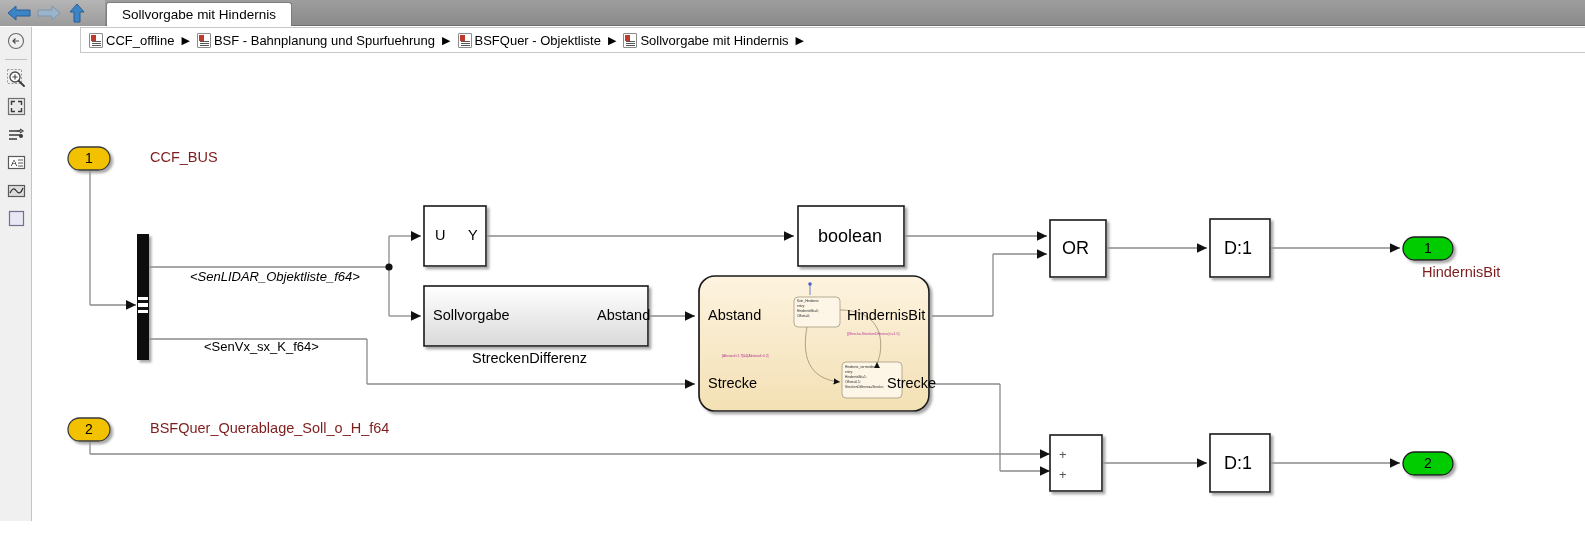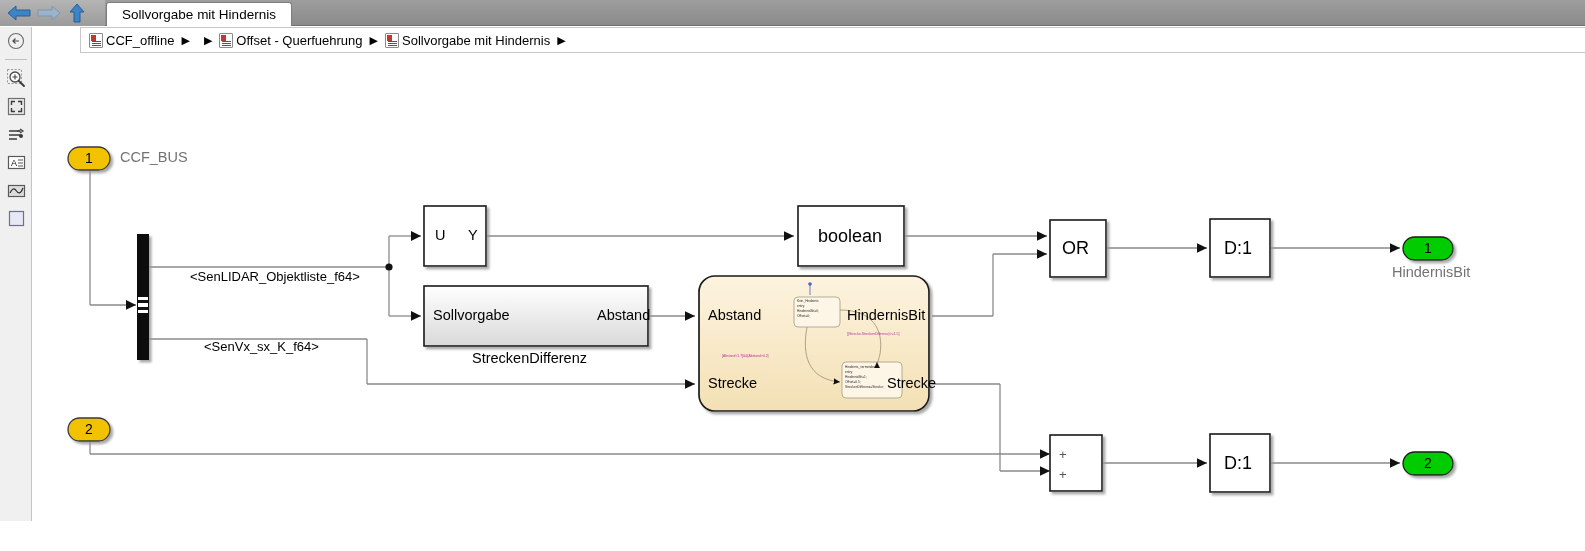--- a/index.html
+++ b/index.html
@@ -109,22 +109,23 @@
     font-size: 14.5px; color: #000;
     white-space: nowrap;
   }
   .sig-label {
     position: absolute;
     font-size: 13px; color: #000;
     white-space: nowrap;
   }
   .port-name {
     position: absolute;
-    font-size: 14.5px; color: #737373;
+    font-size: 14.5px; color: #7f1d1d;
     white-space: nowrap;
+    margin-left: 30px;
   }
   .big-label {
     position: absolute;
     font-size: 18px; color: #000;
     white-space: nowrap;
   }
   .port-num {
     position: absolute;
     font-size: 14px; color: #000; font-weight: 400;
     white-space: nowrap;
@@ -169,25 +170,29 @@
     </div>
   </div>
 
   <div class="crumbbar">
     <div class="crumb">
       <span class="cicon"></span>
       <span>CCF_offline</span>
     </div>
     <span class="crumb-sep">▶</span>
 
-    <span class="crumb-sep">▶</span>
-
     <div class="crumb">
       <span class="cicon"></span>
-      <span>Offset - Querfuehrung</span>
+      <span>BSF - Bahnplanung und Spurfuehrung</span>
+    </div>
+    <span class="crumb-sep">▶</span>
+
+    <div class="crumb">
+      <span class="cicon"></span>
+      <span>BSFQuer - Objektliste</span>
     </div>
     <span class="crumb-sep">▶</span>
 
     <div class="crumb">
       <span class="cicon"></span>
       <span>Sollvorgabe mit Hindernis</span>
     </div>
     <span class="crumb-sep">▶</span>
 
     <span class="crumb-caret"></span>
@@ -360,22 +365,23 @@
 
       <rect x="1371" y="183" width="50" height="23" rx="11.5" ry="11.5" fill="#00cc00" stroke="#1a1a1a" stroke-width="1.3" filter="url(#sh)"></rect>
 
       <rect x="1371" y="398" width="50" height="23" rx="11.5" ry="11.5" fill="#00cc00" stroke="#1a1a1a" stroke-width="1.3" filter="url(#sh)"></rect>
     </svg>
 
     <div class="port-num" style="left:36px; top:96px; width:42px;">1</div>
     <div class="port-name" style="left:88px; top:95px;">CCF_BUS</div>
 
     <div class="port-num" style="left:36px; top:367px; width:42px;">2</div>
-
-    <div class="sig-label" style="left:158px; top:215px;">&lt;SenLIDAR_Objektliste_f64&gt;</div>
+    <div class="port-name" style="left:88px; top:366px;">BSFQuer_Querablage_Soll_o_H_f64</div>
+
+    <div class="sig-label" style="left:158px; top:215px;font-style:italic;">&lt;SenLIDAR_Objektliste_f64&gt;</div>
     <div class="sig-label" style="left:172px; top:285px;">&lt;SenVx_sx_K_f64&gt;</div>
 
     <div class="blk-label" style="left:403px; top:173px;">U</div>
     <div class="blk-label" style="left:436px; top:173px;">Y</div>
 
     <div class="blk-label" style="left:401px; top:253px;">Sollvorgabe</div>
     <div class="blk-label" style="left:565px; top:253px;">Abstand</div>
     <div class="blk-label" style="left:440px; top:296px;">StreckenDifferenz</div>
 
     <div class="big-label" style="left:786px; top:172px;">boolean</div>

